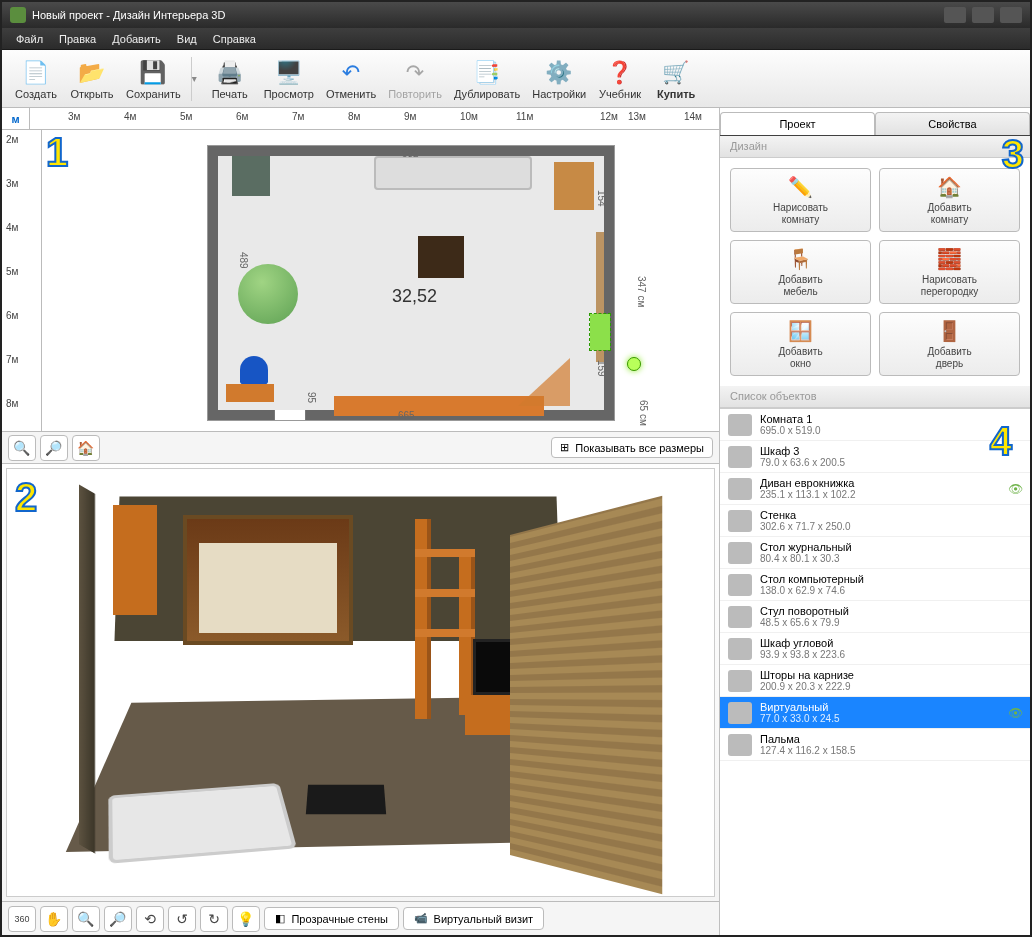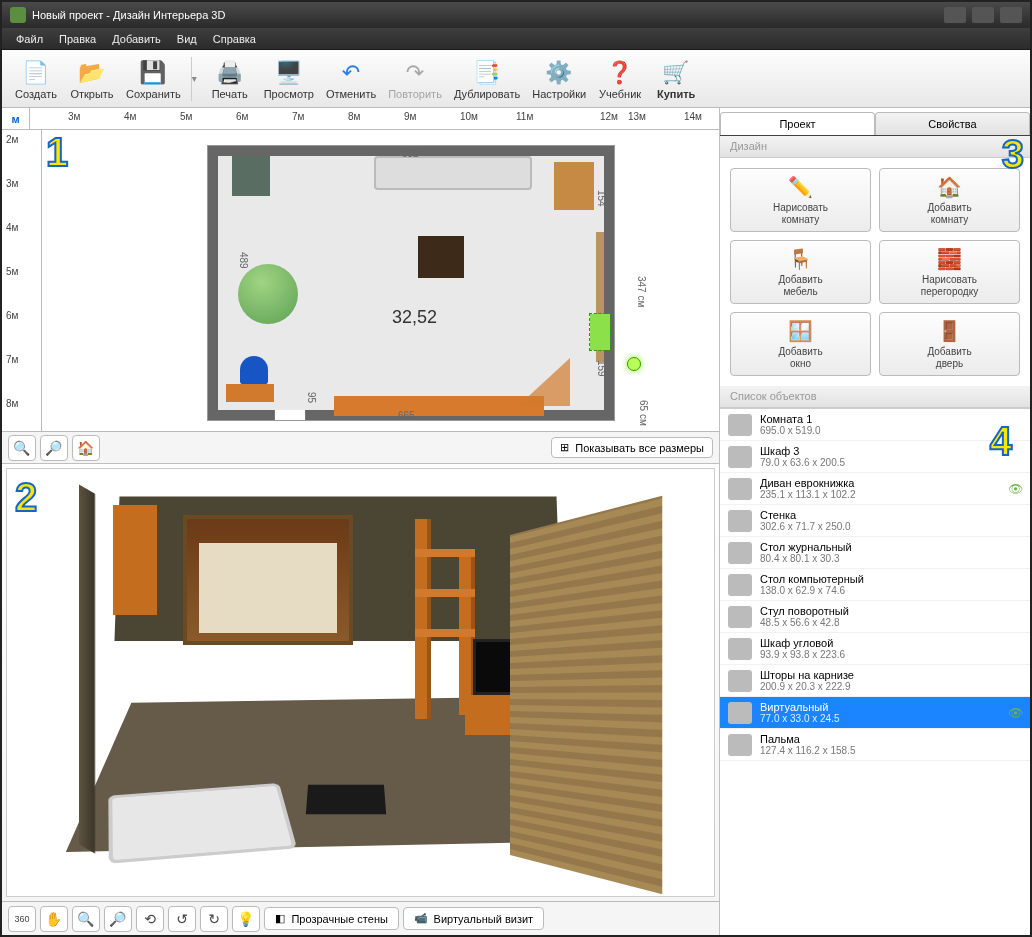--- a/index.html
+++ b/index.html
@@ -20,21 +20,21 @@
 .plan-area { height: 356px; border-bottom: 1px solid #bfbfbf; display: flex; flex-direction: column; }
 .ruler-h { height: 22px; display: flex; border-bottom: 1px solid #bbb; }
 .ruler-origin { width: 28px; border-right: 1px solid #bbb; display:flex; align-items:center; justify-content:center; color:#0066cc; font-weight:bold; position:relative; }
 .ruler-h .ticks { flex: 1; position: relative; font-size: 10px; color: #444; }
 .ruler-h .ticks span { position:absolute; top:3px; }
 .plan-body { flex: 1; display: flex; }
 .ruler-v { width: 40px; border-right: 1px solid #bbb; position:relative; font-size:10px; color:#444; }
 .ruler-v span { position:absolute; left:4px; }
 .canvas2d { flex: 1; background: #fff; position: relative; overflow: hidden; }
 .room { position:absolute; left:166px; top:16px; width:406px; height:274px; background:#e9e9e9; border:10px solid #666; box-shadow: 0 0 0 1px #999; }
-.room .area { position:absolute; left:174px; top:130px; font-size:18px; color:#333;margin-top:21px; }
+.room .area { position:absolute; left:174px; top:130px; font-size:18px; color:#333; }
 .dim { position:absolute; font-size:10px; color:#666; }
 .room .rug { position:absolute; left:200px; top:80px; width:46px; height:42px; background:#3d2a18; }
 .room .sofa-top { position:absolute; left:156px; top:0px; width:158px; height:34px; background:#ddd; border-radius:4px; box-shadow: inset 0 0 0 2px #bbb; }
 .room .sofa-bot { position:absolute; left:116px; top:240px; width:210px; height:20px; background:#d87a2e; }
 .room .plant { position:absolute; left:20px; top:108px; width:60px; height:60px; border-radius:50%; background: radial-gradient(circle at 40% 30%, #8ecf6a, #3b8f2e); opacity: 0.8; }
 .room .chair { position:absolute; left:22px; top:200px; width:28px; height:28px; border-radius:50% 50% 10% 10%; background:#1755c4; }
 .room .desk { position:absolute; left:8px; top:228px; width:48px; height:18px; background:#d17a2d; }
 .room .shelf { position:absolute; left:14px; top:0; width:38px; height:40px; background:#5a6d62; }
 .room .corner { position:absolute; right:34px; bottom:4px; width:52px; height:48px; background:#d17a2d; clip-path: polygon(0 100%, 100% 100%, 100% 0); opacity: .7; }
 .room .tvzone { position:absolute; right:0; top:76px; width:8px; height:130px; background:#bc9463; }
@@ -347,21 +347,21 @@
           <div class="thumb"></div>
           <div class="txt">
             <div class="nm">Стол компьютерный</div>
             <div class="sz">138.0 x 62.9 x 74.6</div>
           </div>
         </div>
         <div class="srow">
           <div class="thumb"></div>
           <div class="txt">
             <div class="nm">Стул поворотный</div>
-            <div class="sz">48.5 x 56.6 x 42.8</div>
+            <div class="sz">48.5 x 65.6 x 79.9</div>
           </div>
         </div>
         <div class="srow">
           <div class="thumb"></div>
           <div class="txt">
             <div class="nm">Шкаф угловой</div>
             <div class="sz">93.9 x 93.8 x 223.6</div>
           </div>
         </div>
         <div class="srow">

